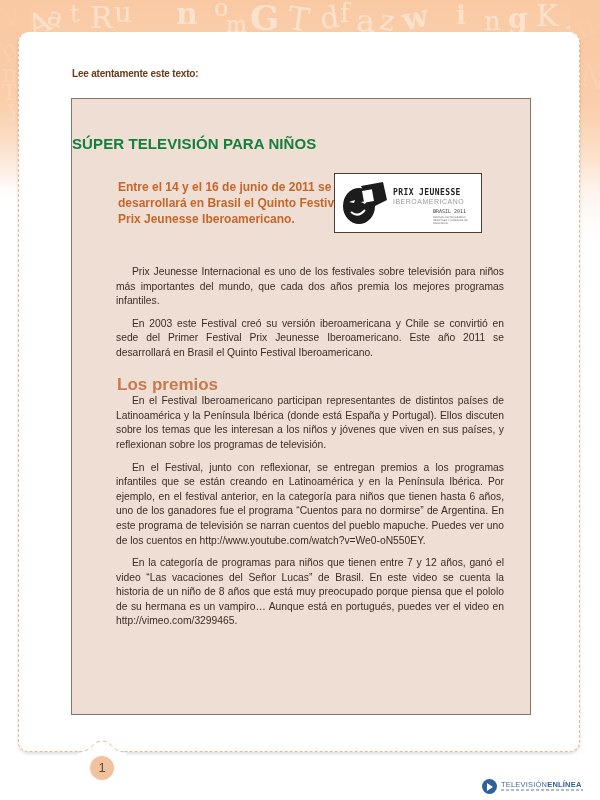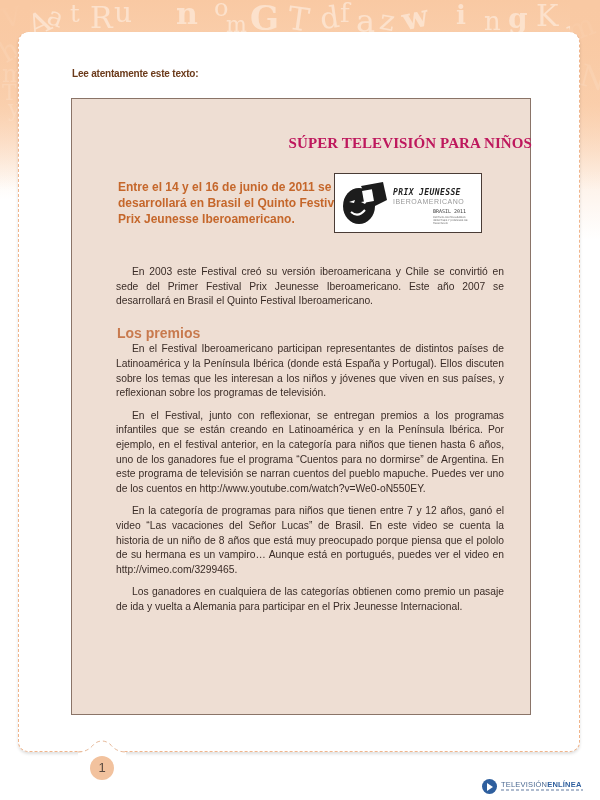--- a/index.html
+++ b/index.html
@@ -40,38 +40,38 @@
     font-family: "Liberation Sans", sans-serif;
     font-weight: bold; font-size: 10px; color: #6b3a1a;
     letter-spacing: -0.2px;
   }
   .text-box {
     position: absolute; left: 71px; top: 98px; width: 460px; height: 617px;
     background: #eeded3;
     border: 1px solid #8a7468;
   }
   .title {
-    position: absolute; left: 0; top: 36px; width: 460px; text-align: right;
-    font-family: Liberation Serif, serif;
-    font-weight: bold; font-size: 15px; color: #be185d; letter-spacing: 0.1px;
+    position: absolute; left: 0; top: 36px; width: 460px; text-align: left;
+    font-family: Liberation Sans, sans-serif;
+    font-weight: bold; font-size: 15px; color: #15803d; letter-spacing: 0.1px;
   }
   .lead {
     position: absolute; left: 46px; top: 80px; width: 230px;
     font-family: "Liberation Sans", sans-serif;
     font-weight: bold; font-size: 12px; line-height: 16px; color: #c5672b;
   }
   .logo-box {
     position: absolute; left: 262px; top: 74px; width: 148px; height: 60px;
     background: #ffffff; border: 1px solid #4a3c36;
   }
   .logo-face { position: absolute; left: 6px; top: 6px; }
   .logo-title {
     position: absolute; left: 58px; top: 14px;
     font-family: "DejaVu Sans Mono", monospace; font-weight: bold;
-    font-size: 8px; color: #222; letter-spacing: 0.4px; font-style: italic;
+    font-size: 8px; color: #222; letter-spacing: 0.4px;
   }
   .logo-sub {
     position: absolute; left: 58px; top: 24px;
     font-family: Liberation Sans, sans-serif;
     font-size: 7px; color: #999; letter-spacing: 0.5px;
   }
   .logo-year {
     position: absolute; left: 98px; top: 34px;
     font-family: "DejaVu Sans Mono", monospace;
     font-size: 5px; color: #444;
@@ -82,21 +82,21 @@
   }
   .body-text {
     position: absolute; left: 44px; width: 388px;
     font-family: "Liberation Sans", sans-serif;
     font-size: 10.3px; line-height: 14.6px; color: #3a2c27;
     text-align: justify;
   }
   .body-text p { text-indent: 16px; margin-bottom: 8px; }
   .section-heading {
     font-family: "Liberation Sans", sans-serif;
-    font-weight: bold; font-size: 14px; color: #c87a4e;
+    font-weight: bold; font-size: 17px; color: #c87a4e;
     margin-left: 1px; margin-bottom: 2px; margin-top: 17px;
   }
   .sources {
     position: absolute; right: 12px; top: 582px; width: 260px;
     font-family: "Liberation Sans", sans-serif;
     font-size: 8.6px; line-height: 12px; color: #3a2c27; text-align: right;
   }
   .page-tab {
     position: absolute; left: 78px; top: 740px; width: 48px; height: 40px;
   }
@@ -181,26 +181,26 @@
       <path d="M20 22 L26 21 L24 24 Z" fill="#ffffff"></path>
       <path d="M10 32 Q17 38 24 30" stroke="#ffffff" stroke-width="2" fill="none"></path>
     </svg>
     <div class="logo-title">PRIX JEUNESSE</div>
     <div class="logo-sub">IBEROAMERICANO</div>
     <div class="logo-year">BRASIL 2011</div>
     <div class="logo-fine">FESTIVAL DE PROGRAMAS INFANTILES Y JUVENILES DE TELEVISIÓN</div>
   </div>
 
   <div class="body-text" style="top:166px;">
-    <p style="margin-bottom:12px;">En 2003 este Festival creó su versión iberoamericana y Chile se convirtió en sede del Primer Festival Prix Jeunesse Iberoamericano. Este año 2007 se desarrollará en Brasil el Quinto Festival Iberoamericano.</p>
+    <p>Prix Jeunesse Internacional es uno de los festivales sobre televisión para niños más importantes del mundo, que cada dos años premia los mejores programas infantiles.</p>
+    <p style="margin-bottom:12px;">En 2003 este Festival creó su versión iberoamericana y Chile se convirtió en sede del Primer Festival Prix Jeunesse Iberoamericano. Este año 2011 se desarrollará en Brasil el Quinto Festival Iberoamericano.</p>
     <div class="section-heading">Los premios</div>
     <p>En el Festival Iberoamericano participan representantes de distintos países de Latinoamérica y la Península Ibérica (donde está España y Portugal). Ellos discuten sobre los temas que les interesan a los niños y jóvenes que viven en sus países, y reflexionan sobre los programas de televisión.</p>
     <p>En el Festival, junto con reflexionar, se entregan premios a los programas infantiles que se están creando en Latinoamérica y en la Península Ibérica. Por ejemplo, en el festival anterior, en la categoría para niños que tienen hasta 6 años, uno de los ganadores fue el programa “Cuentos para no dormirse” de Argentina. En este programa de televisión se narran cuentos del pueblo mapuche. Puedes ver uno de los cuentos en http://www.youtube.com/watch?v=We0-oN550EY.</p>
     <p>En la categoría de programas para niños que tienen entre 7 y 12 años, ganó el video “Las vacaciones del Señor Lucas” de Brasil. En este video se cuenta la historia de un niño de 8 años que está muy preocupado porque piensa que el pololo de su hermana es un vampiro… Aunque está en portugués, puedes ver el video en http://vimeo.com/3299465.</p>
-    <p>Los ganadores en cualquiera de las categorías obtienen como premio un pasaje de ida y vuelta a Alemania para participar en el Prix Jeunesse Internacional.</p>
   </div>
 
   <div class="sources">
   </div>
 </div>
 
 <svg class="page-tab" viewBox="0 0 48 40">
   <path d="M0 12 Q10 12 16 4 Q24 -2 32 4 Q38 12 48 12 L48 40 L0 40 Z" fill="#ffffff"></path>
   <path d="M0 12 Q10 12 16 4 Q24 -2 32 4 Q38 12 48 12" stroke="#e6b999" stroke-width="1" stroke-dasharray="4 3" fill="none"></path>
 </svg>

